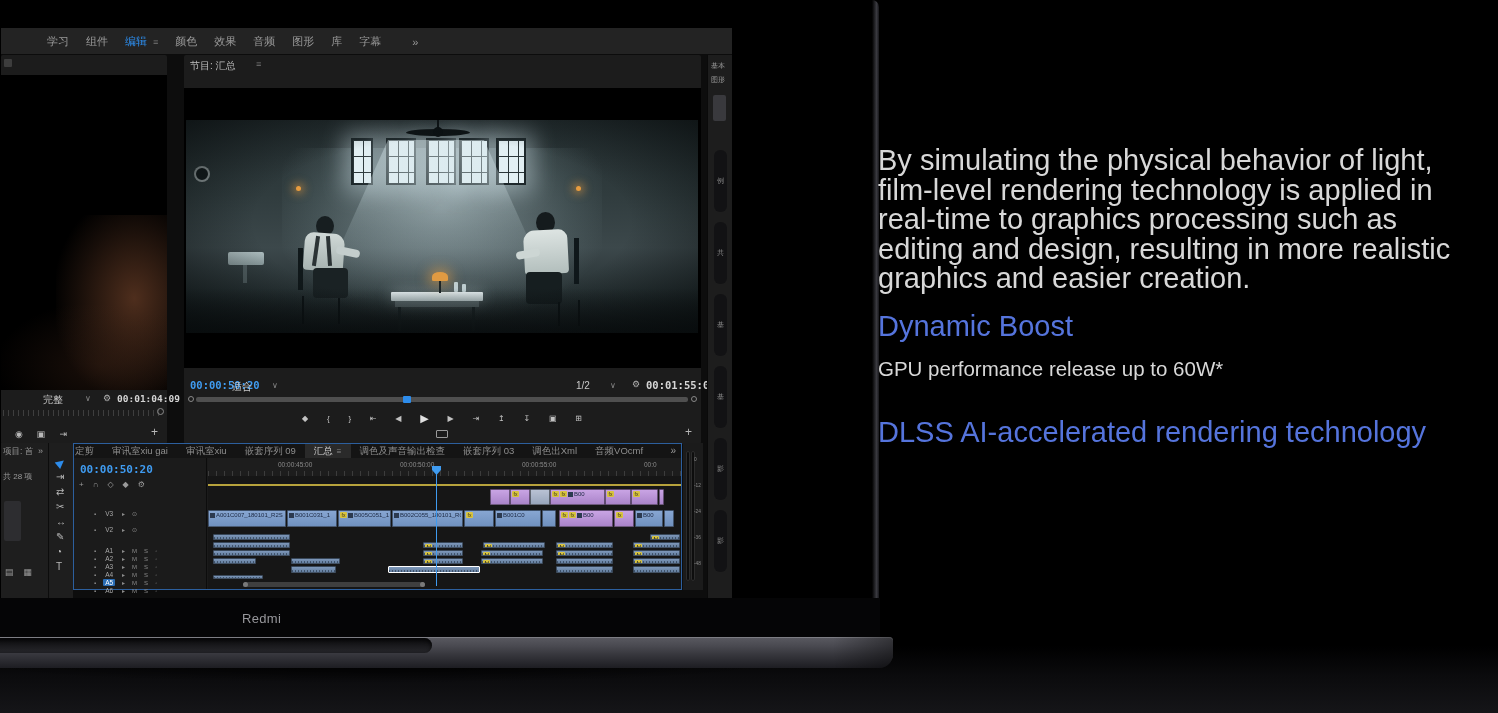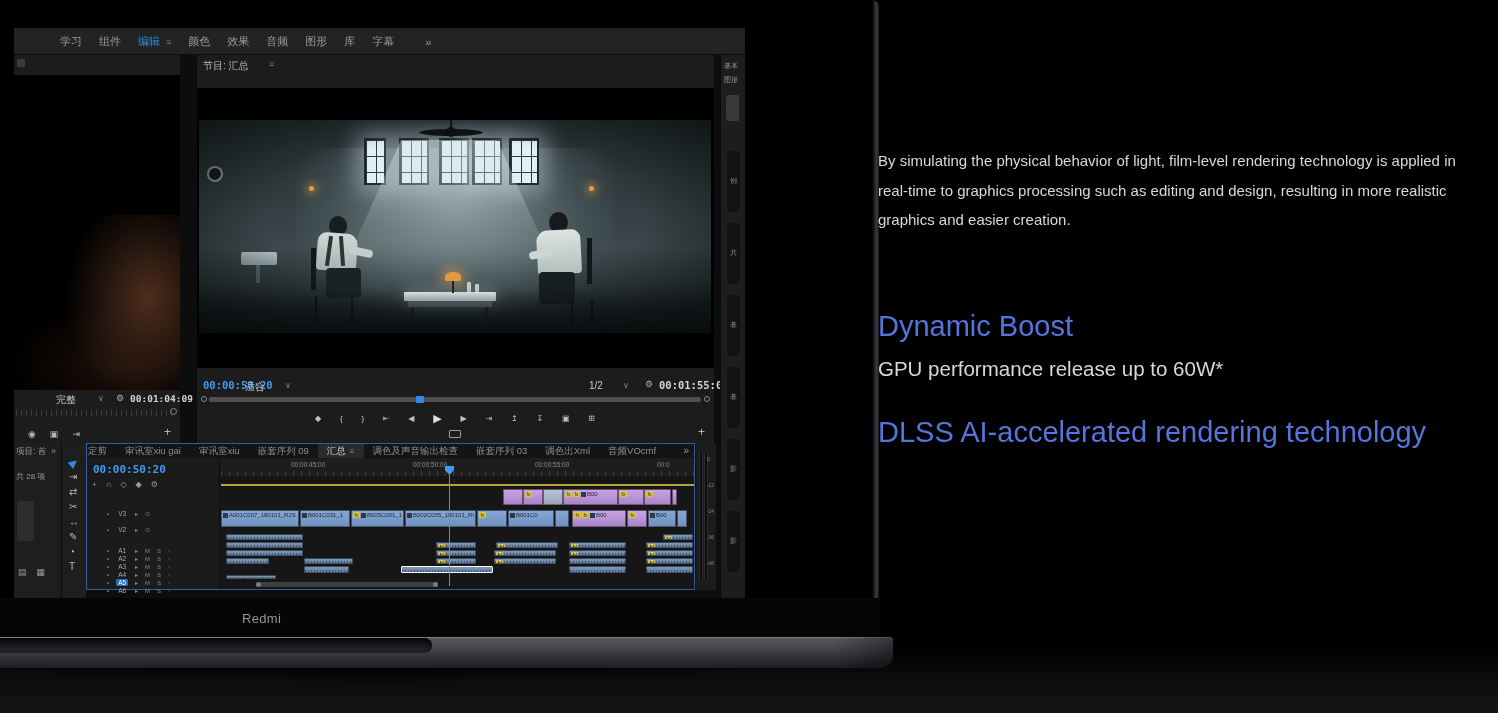--- a/index.html
+++ b/index.html
@@ -21,21 +21,21 @@
   .brand{position:absolute;left:242px;top:13px;font-size:13px;color:#97979b;letter-spacing:.3px;}
   .base{position:absolute;left:0;top:637px;width:893px;height:31px;border-radius:0 4px 14px 0;
     background:linear-gradient(180deg,#5a5a61 0%,#4a4a51 28%,#36363c 58%,#1d1d22 100%);
     box-shadow:inset 0 1px 0 rgba(255,255,255,.22);}
   .scoop{position:absolute;left:-12px;top:1px;width:444px;height:15px;border-radius:0 9px 9px 0;
     background:linear-gradient(180deg,#0b0b0d,#232327 85%);box-shadow:inset 0 2px 4px rgba(0,0,0,.75);}
   .hinge-shade{position:absolute;right:0;top:0;width:60px;height:31px;border-radius:0 4px 14px 0;
     background:linear-gradient(90deg,transparent,rgba(0,0,0,.4));}
 
   
-  .pr-app{position:absolute;left:14px;top:28px;width:731px;height:570px;background:#0d0d0d;}
+  .pr-app{position:absolute;left:1px;top:28px;width:731px;height:570px;background:#0d0d0d;}
   .menubar{position:absolute;left:0;top:0;width:731px;height:27px;background:#232323;border-bottom:1px solid #0c0c0c;}
   .ws-tabs{position:absolute;left:46px;top:0;height:27px;display:flex;align-items:center;gap:17px;}
   .ws-tab{font-size:11px;color:#999;cursor:default;white-space:nowrap;}
   .ws-tab.on{color:#2d8ceb;}
   .ws-menu{font-size:9px;color:#777;margin-left:-11px;}
   .ws-ovf{font-size:11px;color:#999;margin-left:14px;}
 
   .panel{background:#1c1c1c;border-radius:2px;}
   
   .src-panel{position:absolute;left:0;top:27px;width:166px;height:389px;}
@@ -177,21 +177,21 @@
   .dock{position:absolute;left:706px;top:27px;width:25px;height:543px;background:#1d1d1d;border-left:1px solid #0a0a0a;}
   .dock-lb{position:absolute;left:3px;font-size:7px;color:#9a9a9a;white-space:nowrap;}
   .dock-thumb{position:absolute;left:5px;top:40px;width:13px;height:26px;background:#39393d;border-radius:2px;}
   .dock-tab{position:absolute;left:6px;width:13px;height:62px;background:#121214;border-radius:6px;
     display:flex;align-items:center;justify-content:center;}
   .dock-tab span{font-size:7px;color:#8a8a8a;}
 
   
   .marketing{position:absolute;left:878px;top:0;width:610px;height:713px;}
   .mk-title{position:absolute;left:0;top:84px;font-size:36px;color:#fafafa;}
-  .mk-desc{position:absolute;left:0;top:146px;width:605px;font-size:15px;line-height:29.5px;color:#d8d8d8;}
+  .mk-desc{position:absolute;left:0;top:146px;width:605px;font-size:29px;line-height:29.5px;color:#d8d8d8;}
   .mk-h{position:absolute;left:0;font-size:29px;}
   .mk-d{position:absolute;left:0;font-size:20.5px;color:#d8d8d8;}
 </style>
 </head>
 <body>
 
 <div class="stage">
 
   <div class="floor"></div>
   <div class="contact-shadow"></div>

